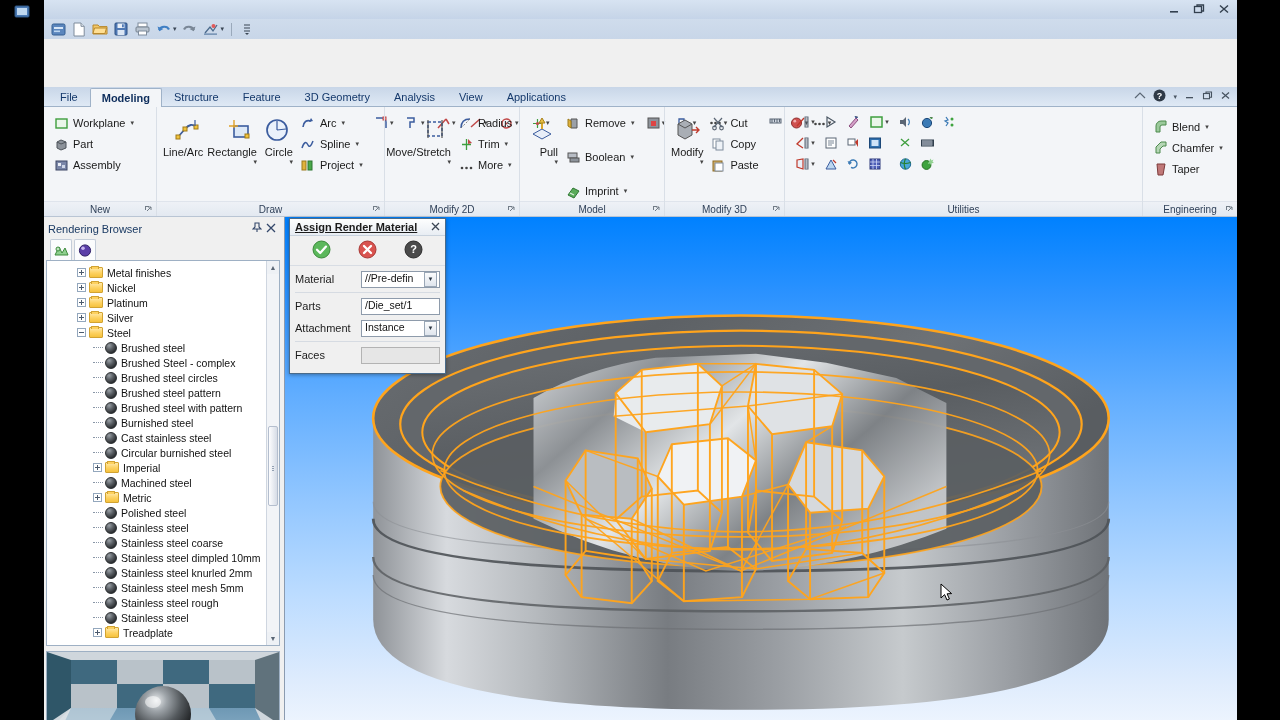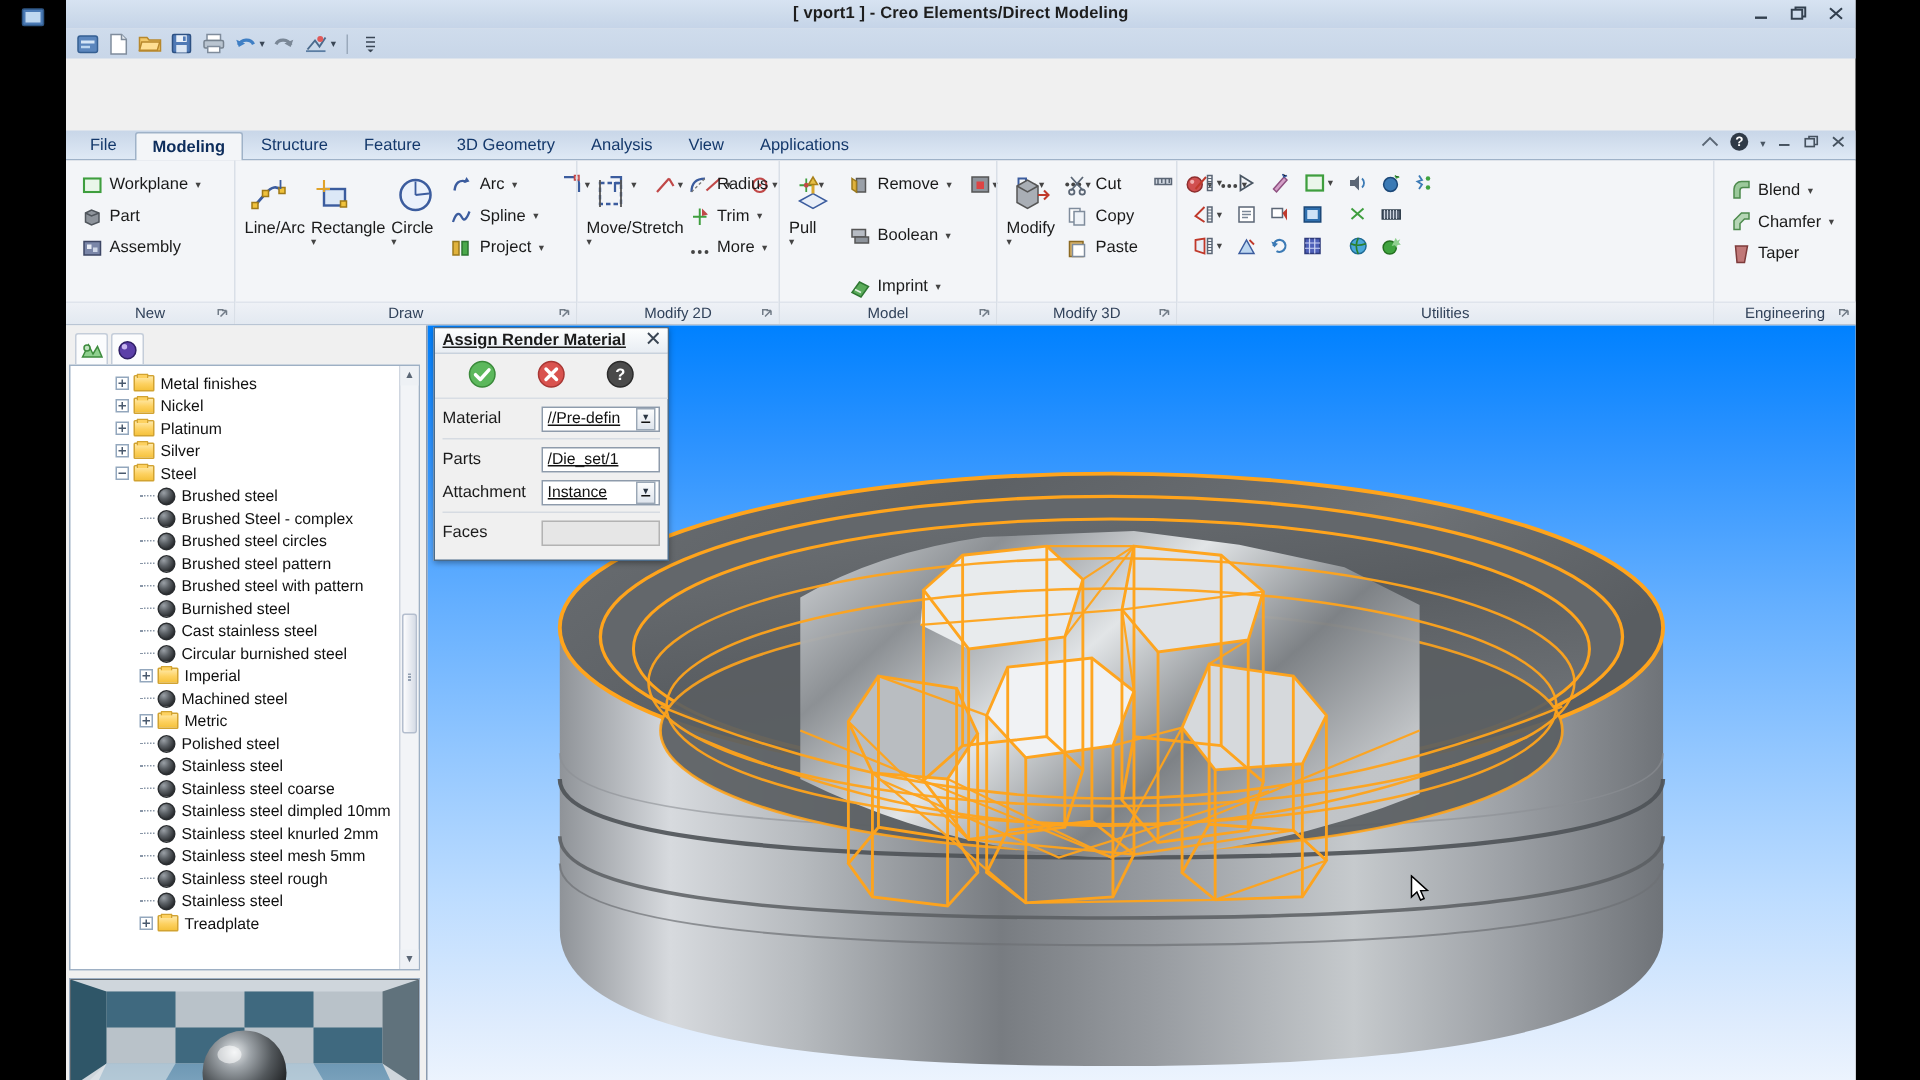--- a/index.html
+++ b/index.html
@@ -87,21 +87,21 @@
   .sbtn {
     display: flex; align-items: center; gap: 4px; height: 20px;
     padding: 0 3px; cursor: default; white-space: nowrap; font-size: 11px;
     border: 1px solid transparent; border-radius: 2px;
   }
   .sbtn .ic { width: 16px; height: 16px; flex: 0 0 16px; display:flex;align-items:center;justify-content:center; }
   .sbtn .caret { font-size: 7px; color: #444; margin-left: 1px; }
   .col { display: flex; flex-direction: column; }
   
   .bbtn {
-    width: 52px; display: flex; flex-direction: column; align-items: flex-start;
+    width: 52px; display: flex; flex-direction: column; align-items: flex-end;
     padding-top: 2px; cursor: default; font-size: 11px;
     border: 1px solid transparent; border-radius: 2px;
   }
   .bbtn .bic { width: 32px; height: 32px; display:flex;align-items:center;justify-content:center; }
   .bbtn .blab { text-align: center; line-height: 11px; margin-top: 1px; white-space: nowrap; }
   .bbtn .bcar { font-size: 7px; color: #444; line-height: 7px; }
   
   .igrid { display: grid; grid-auto-flow: column; gap: 1px 2px; }
   .icell { width: 22px; height: 20px; display: flex; align-items: center; justify-content: center; cursor: default;}
   .icell.wide { width: 30px; }
@@ -190,23 +190,22 @@
   .dlg-btns {
     display: flex; justify-content: space-around; align-items: center;
     height: 30px; background: #f0f0f0; border-bottom: 1px solid #d8dde4;
     padding: 0 8px;
   }
   .dlg-body { padding: 3px 5px 6px 5px; }
   .frow { display: flex; align-items: center; height: 20px; margin-bottom: 2px; }
   .frow .lab { width: 66px; flex: 0 0 66px; font-size: 11px; color: #1b1b1b; }
   .fld {
     flex: 1; height: 17px; background: #fff; border: 1px solid #8e9bab;
-    display: flex; align-items: center; padding: 0 2px 0 3px; font-size: 10.5px;
+    display: flex; align-items: flex-start; padding: 0 2px 0 3px; font-size: 10.5px;
     color: #111;
-    text-decoration: underline;
   }
   .fld.disabled { background: #e6e6e6; border-color: #b3b3b3; }
   .fld .v { flex: 1; overflow: hidden; white-space: nowrap; }
   .fld .dd {
     width: 13px; height: 15px; flex: 0 0 13px; display:flex;align-items:center;justify-content:center;
     background: linear-gradient(to bottom,#fbfcfd,#dfe5ed); border: 1px solid #9aa7b6;
     font-size: 6px; color: #2b3643; margin-left: 2px;
   }
   .sep-line { height: 1px; background: #d6dbe2; margin: 3px 0; }
   
@@ -244,21 +243,20 @@
 <div class="gutter-icon">
   <svg width="16" height="16" viewBox="0 0 16 16">
     <rect x="1" y="2" width="14" height="11" rx="1" fill="#4a7ab5" stroke="#2e5684"></rect>
     <rect x="3" y="4" width="10" height="7" fill="#bfd8f0"></rect>
   </svg>
 </div>
 
 <div id="app">
 
   <div class="titlebar">
-    <div class="title-text">[ vport1 ] - Creo Elements/Direct Modeling</div>
     <div class="win-btns">
       <div class="win-btn">
         <svg width="14" height="14" viewBox="0 0 14 14">
             <rect x="3" y="9" width="8" height="1.6" fill="#33404f"></rect>
           </svg>
       </div>
       <div class="win-btn">
         <svg width="14" height="14" viewBox="0 0 14 14">
           <rect x="2.5" y="4.5" width="7" height="6" fill="none" stroke="#33404f" stroke-width="1.3"></rect>
           <path d="M5 4.5 V3 H11.5 V9 H10" fill="none" stroke="#33404f" stroke-width="1.3"></path>
@@ -949,20 +947,34 @@
               <path d="M3 6 L7 2 M7 2 h-3 M7 2 v3" stroke="#4a5663" fill="none"></path>
             </svg>
         </span>
       </div>
     </div>
   </div>
 
   <div class="main">
 
     <div class="browser">
+      <div class="browser-title">
+        <span class="tt">Rendering Browser</span>
+        <span class="ctl">
+          <svg width="10" height="11" viewBox="0 0 10 11">
+              <path d="M3 1h4v4l2 2H1l2-2z" fill="none" stroke="#33476a" stroke-width="1.1"></path>
+              <path d="M5 7v3" stroke="#33476a" stroke-width="1.1"></path>
+            </svg>
+        </span>
+        <span class="ctl">
+          <svg width="10" height="10" viewBox="0 0 10 10">
+              <path d="M1 1 L9 9 M9 1 L1 9" stroke="#33476a" stroke-width="1.3"></path>
+            </svg>
+        </span>
+      </div>
 
       <div class="browser-tabicons">
         <div class="bticon">
           <svg width="16" height="15" viewBox="0 0 16 15">
             <path d="M2 12 L6 4 L9 10 L12 5 L15 12z" fill="#8fd08f" stroke="#3d8b3d"></path>
             <circle cx="5" cy="6" r="2" fill="#bfe3bf" stroke="#3d8b3d"></circle>
           </svg>
         </div>
         <div class="bticon">
           <svg width="16" height="15" viewBox="0 0 16 15">

